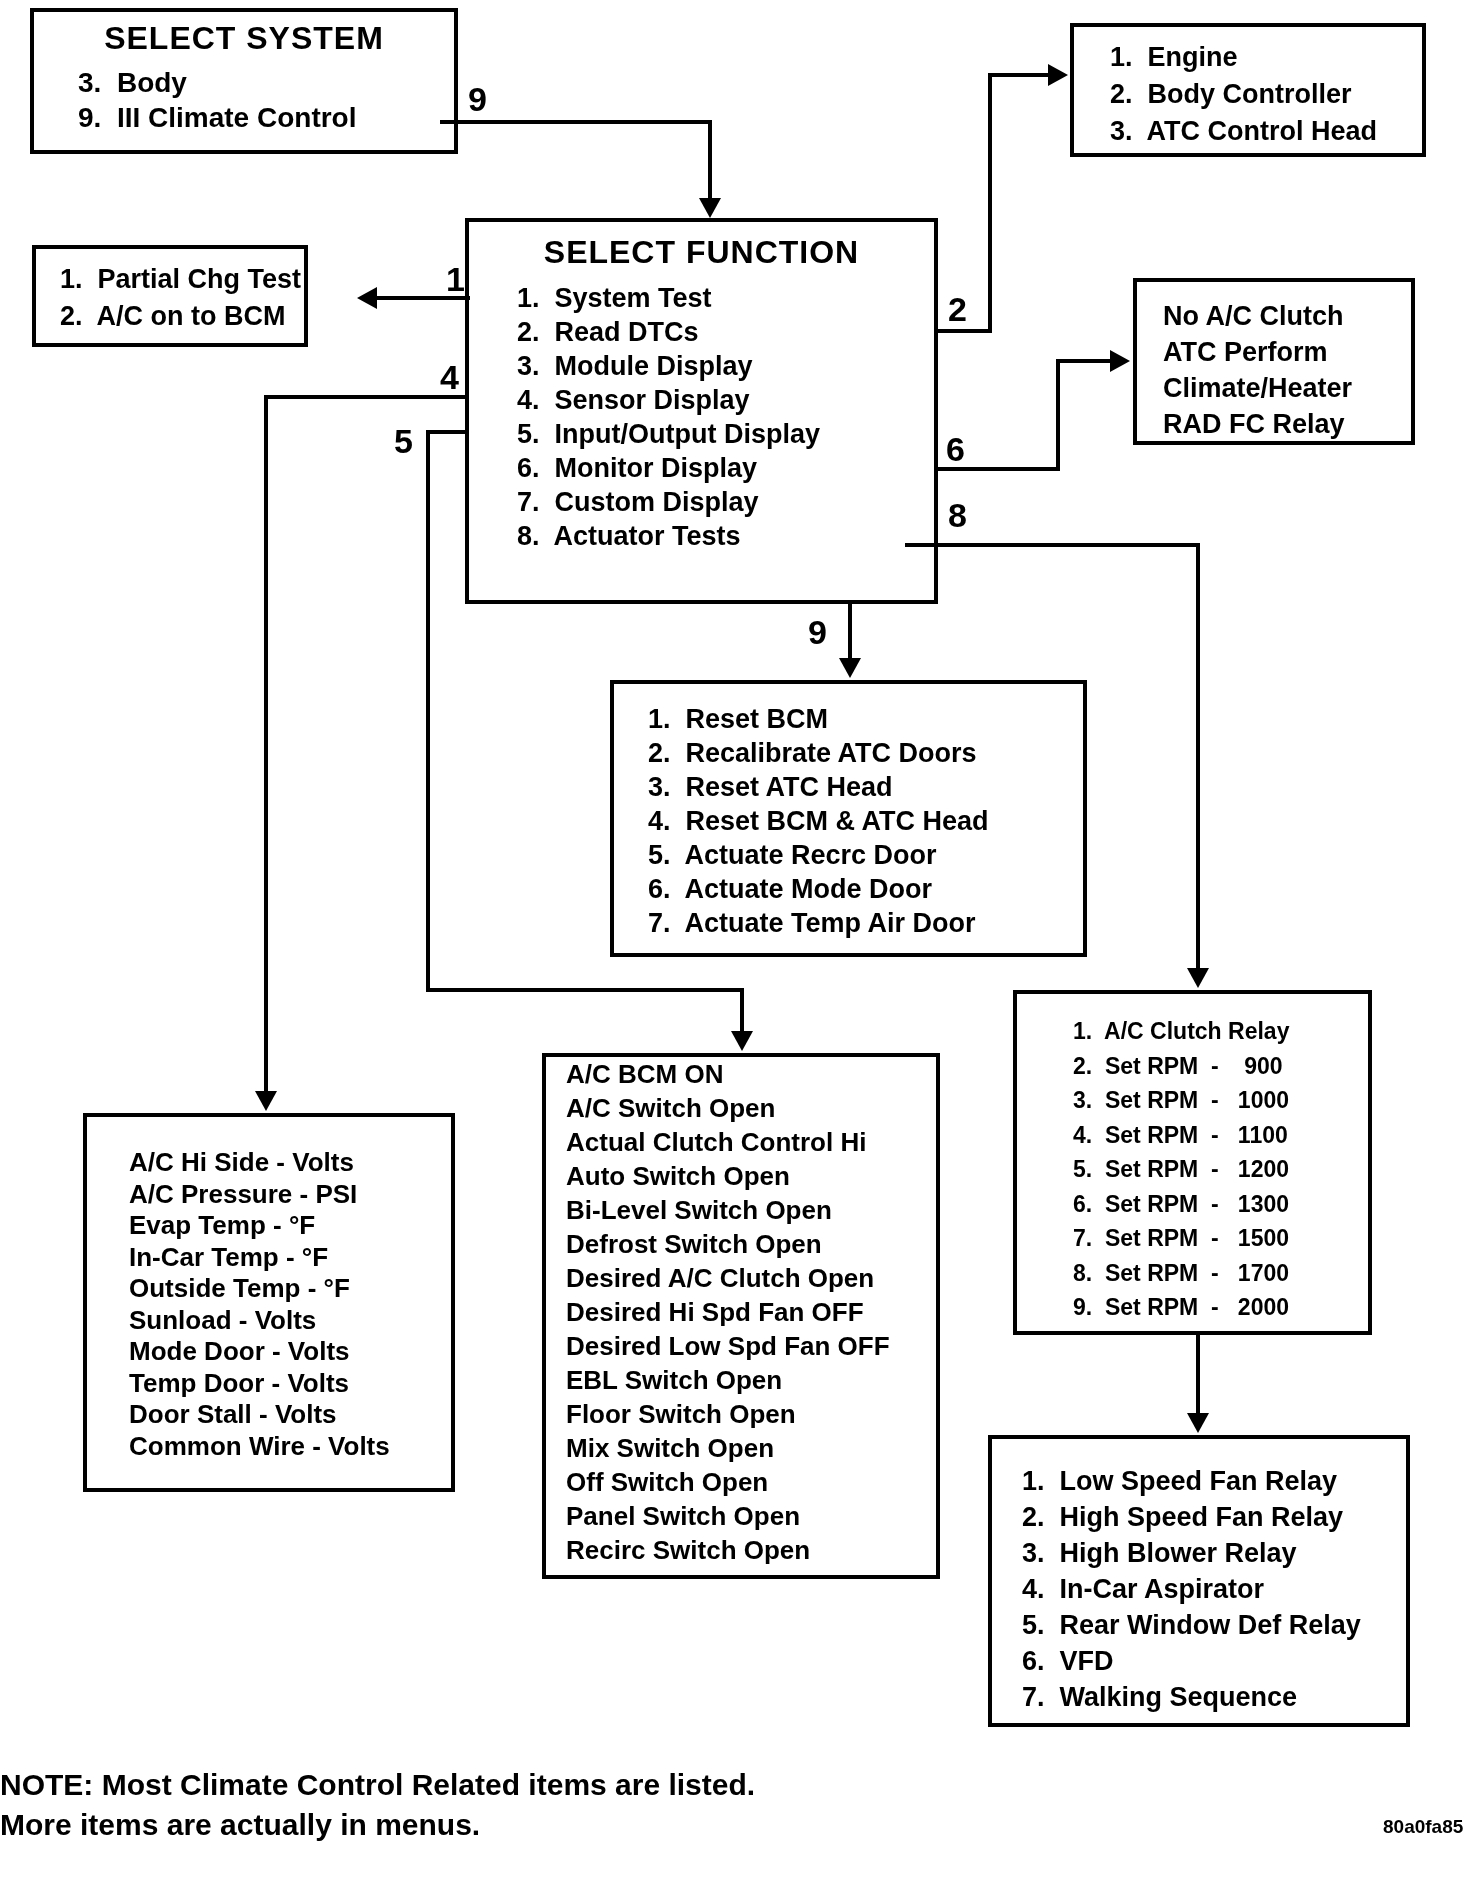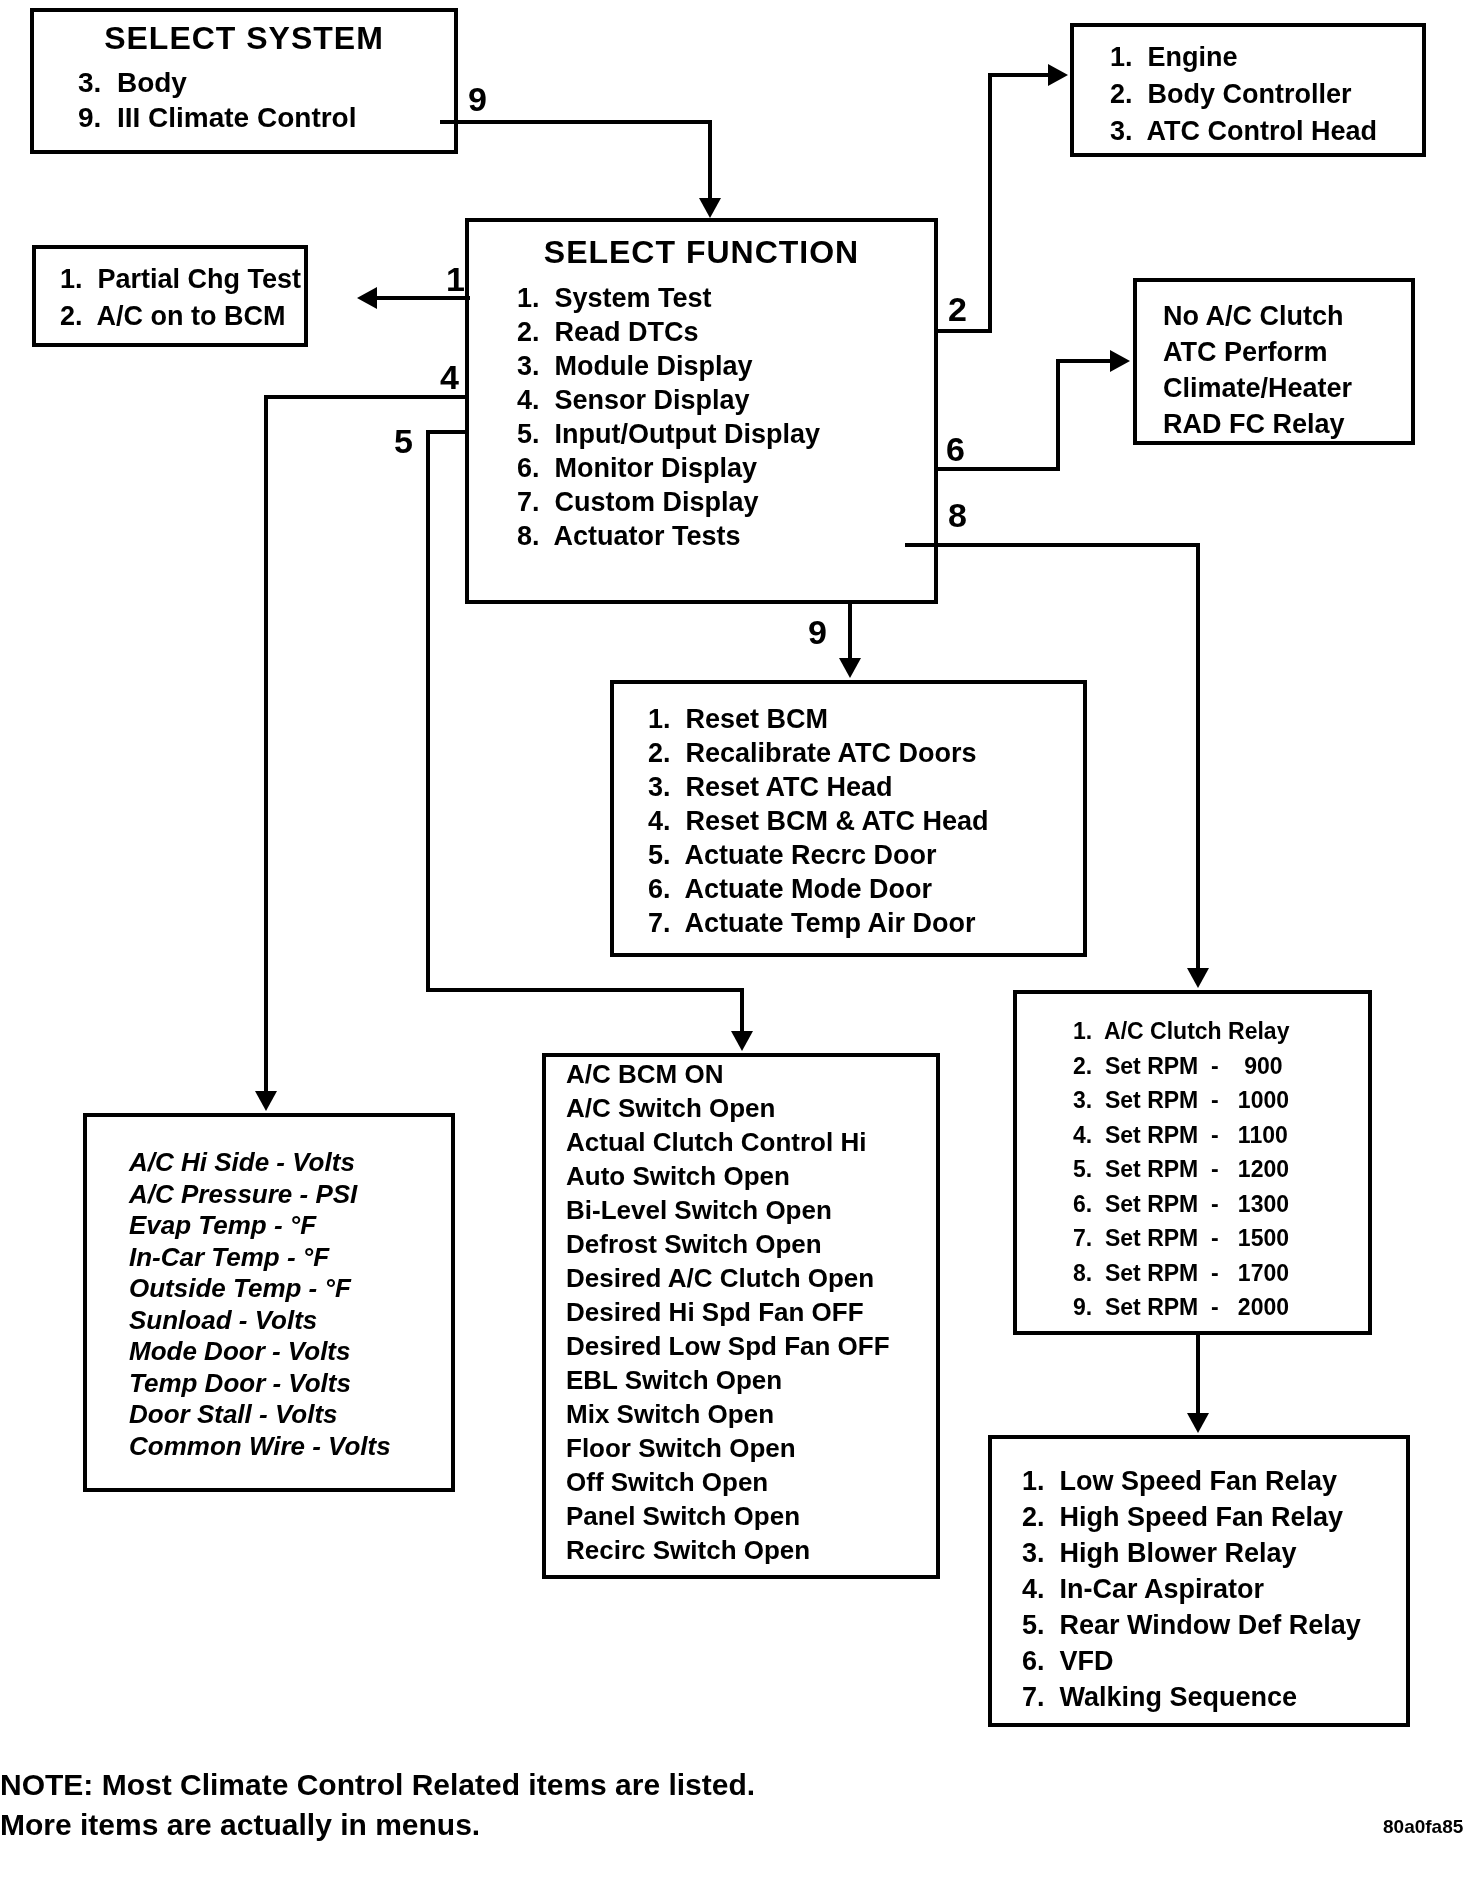--- a/index.html
+++ b/index.html
@@ -36,21 +36,21 @@
   #bx-select-function{left:465px;top:218px;width:473px;height:386px;}
   #bx-select-function .box-title{margin-top:12px;}
   #bx-select-function .list{margin-top:10px;padding-left:48px;font-size:27px;line-height:34px;}
 
   #bx-noac{left:1133px;top:278px;width:282px;height:167px;}
   #bx-noac .list{margin-top:16px;padding-left:26px;font-size:27px;line-height:36px;}
 
   #bx-misc{left:610px;top:680px;width:477px;height:277px;}
   #bx-misc .list{margin-top:18px;padding-left:34px;font-size:27px;line-height:34px;}
 
-  #bx-sensor{left:83px;top:1113px;width:372px;height:379px;font-style:italic;}
+  #bx-sensor{left:83px;top:1113px;width:372px;height:379px;}
   #bx-sensor .list{margin-top:30px;padding-left:42px;font-size:26px;line-height:31.5px;}
 
   #bx-io{left:542px;top:1053px;width:398px;height:526px;}
   #bx-io .list{padding-left:20px;font-size:26px;line-height:34px;}
 
   #bx-rpm{left:1013px;top:990px;width:359px;height:345px;}
   #bx-rpm .list{margin-top:20px;padding-left:56px;font-size:23px;line-height:34.5px;}
 
   #bx-fan{left:988px;top:1435px;width:422px;height:292px;}
   #bx-fan .list{margin-top:24px;padding-left:30px;font-size:27px;line-height:36px;}
@@ -145,22 +145,22 @@
         <div class="li">A/C BCM ON</div>
         <div class="li">A/C Switch Open</div>
         <div class="li">Actual Clutch Control Hi</div>
         <div class="li">Auto Switch Open</div>
         <div class="li">Bi-Level Switch Open</div>
         <div class="li">Defrost Switch Open</div>
         <div class="li">Desired A/C Clutch Open</div>
         <div class="li">Desired Hi Spd Fan OFF</div>
         <div class="li">Desired Low Spd Fan OFF</div>
         <div class="li">EBL Switch Open</div>
+        <div class="li">Floor Switch Open</div>
         <div class="li">Mix Switch Open</div>
-        <div class="li">Floor Switch Open</div>
         <div class="li">Off Switch Open</div>
         <div class="li">Panel Switch Open</div>
         <div class="li">Recirc Switch Open</div>
       </div>
   </div>
 
   <div class="box" id="bx-rpm">
     <div class="list">
         <div class="li">1.  A/C Clutch Relay</div>
         <div class="li">2.  Set RPM  -    900</div>

